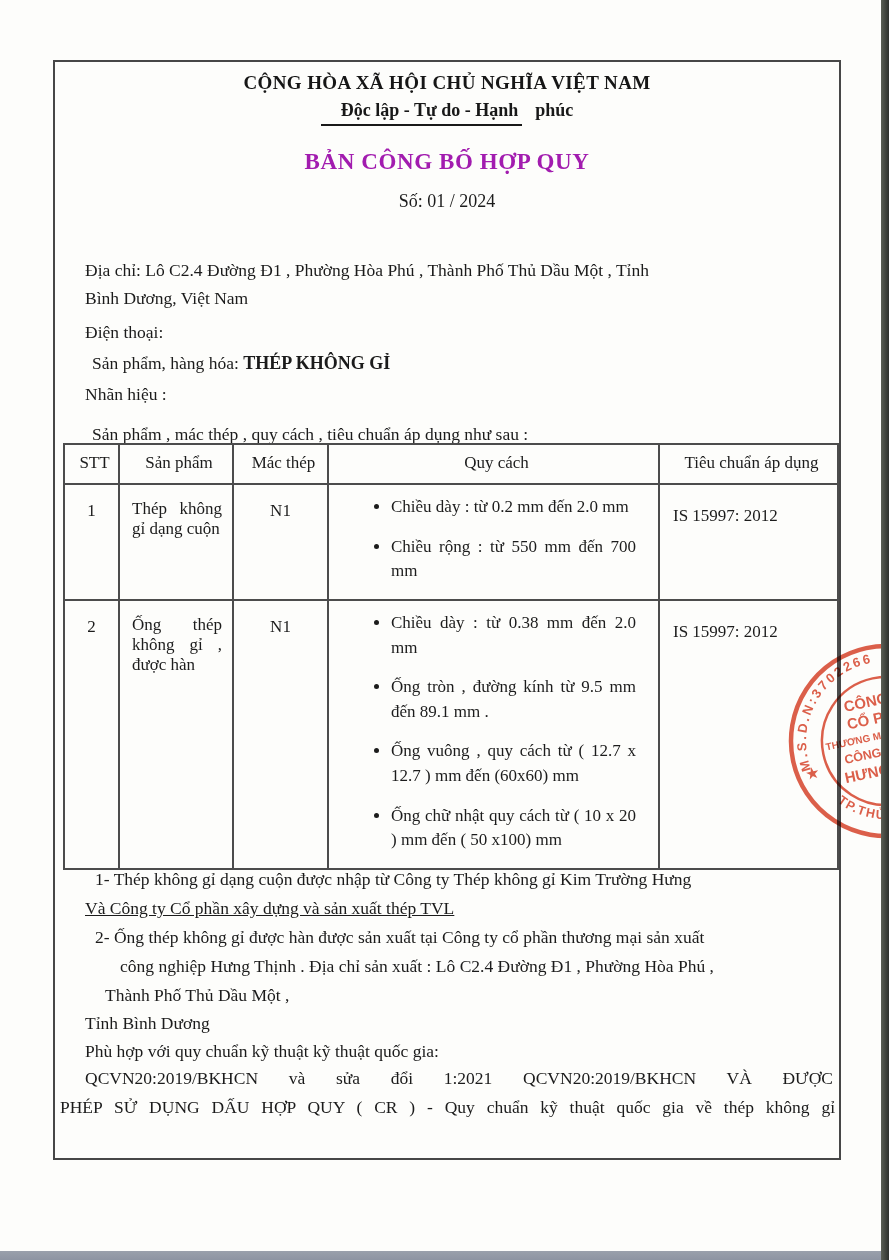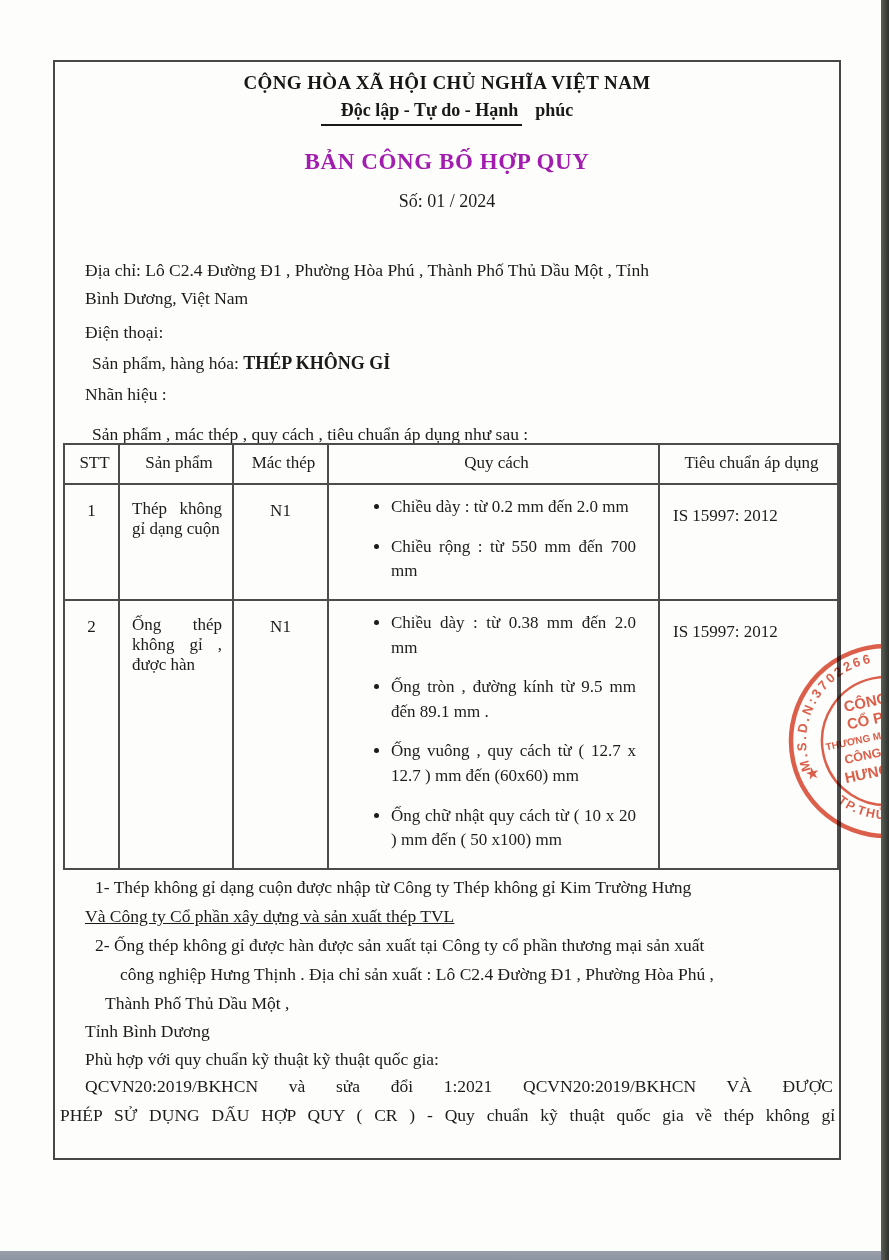--- a/index.html
+++ b/index.html
@@ -68,21 +68,21 @@
   td.c-grade { text-align: center; padding-top: 16px; }
   td.c-spec { padding: 10px 6px 0 0; margin-top: 30px; }
   td.c-std { padding: 21px 6px 0 13px; }
   tr.r1 td { height: 99px; }
   tr.r2 td { height: 238px; }
   td.c-spec ul { margin: 0; padding-left: 62px; }
   td.c-spec li {
     text-align: justify; padding-right: 16px; margin-bottom: 15px;
     line-height: 1.45;
   }
-  .notes div { position: absolute; font-size: 17.5px; color: #1b1b1b; width: 772px; margin-top: 8px; }
+  .notes div { position: absolute; font-size: 17.5px; color: #1b1b1b; width: 772px; }
   .n1 { left: 95px;  top: 869px; white-space: nowrap; }
   .n2 { left: 85px;  top: 898px; white-space: nowrap; text-decoration: underline; }
   .n3 { left: 95px;  top: 927px; white-space: nowrap; }
   .n4 { left: 120px; top: 956px; white-space: nowrap; }
   .n5 { left: 105px; top: 985px; white-space: nowrap; }
   .n6 { left: 85px;  top: 1013px; white-space: nowrap; }
   .n7 { left: 85px;  top: 1041px; white-space: nowrap; }
   .n8 { left: 85px;  top: 1068px; width: 748px !important; text-align: justify; text-align-last: justify; }
   .n9 { left: 60px;  top: 1097px; width: 775px !important; text-align: justify; text-align-last: justify; }
 

